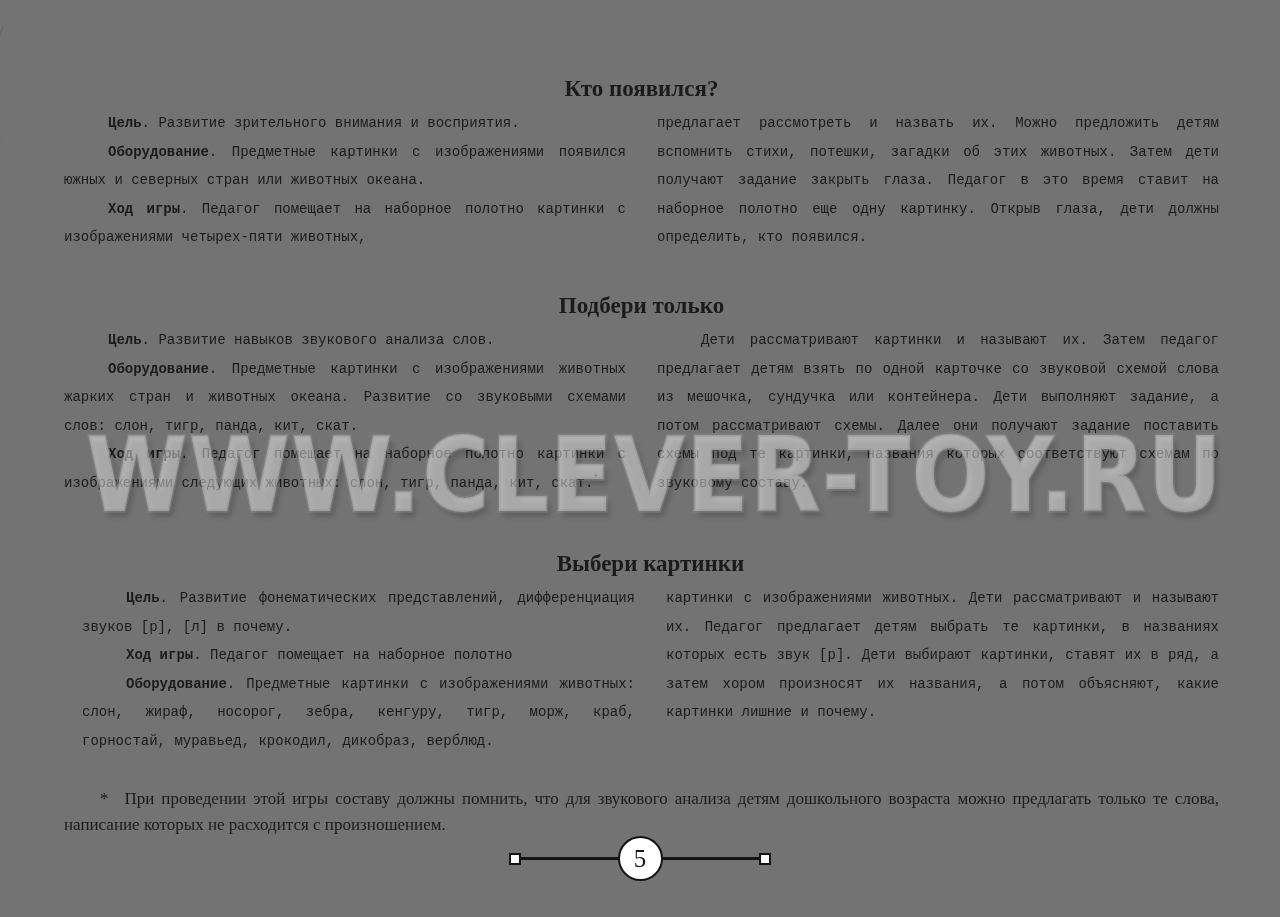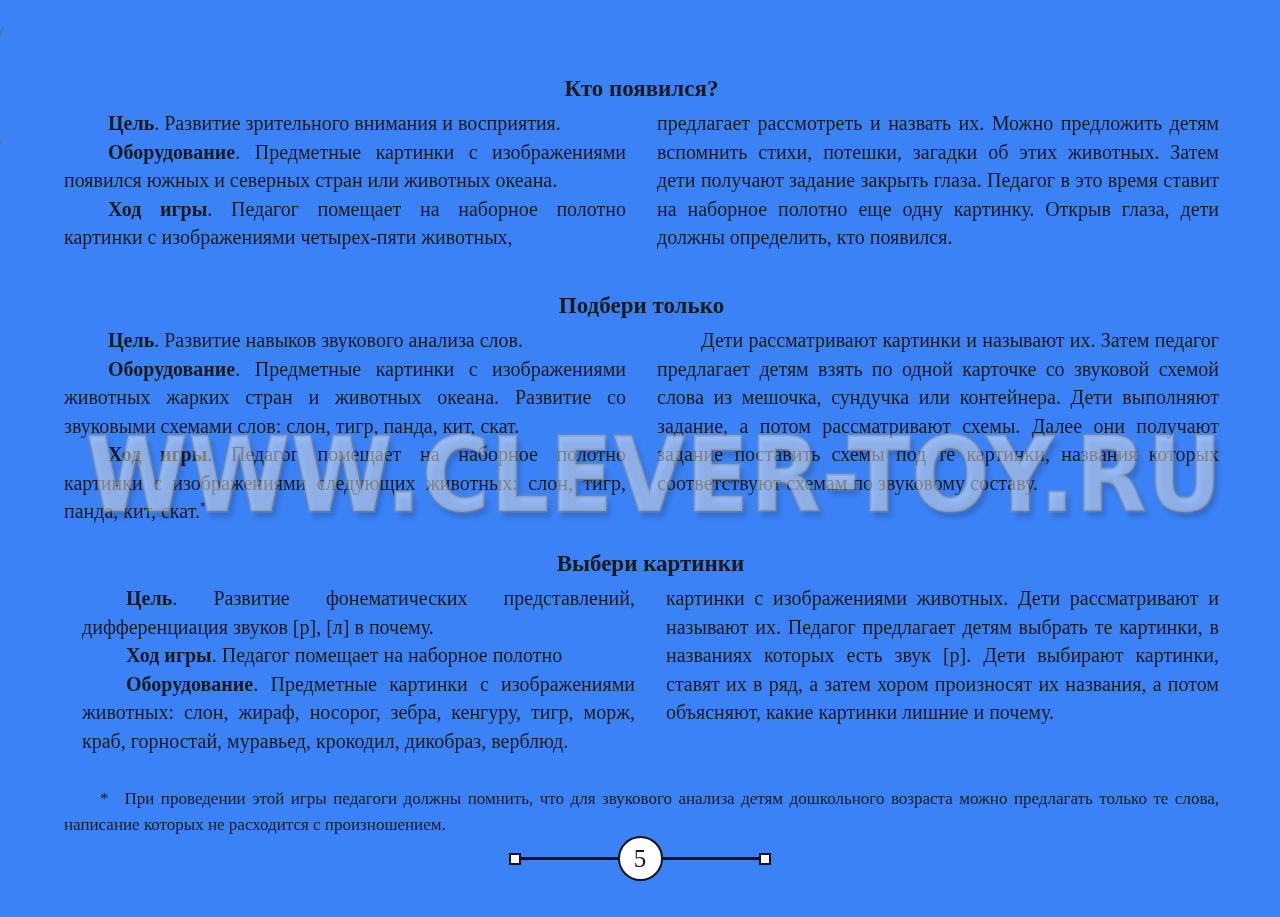--- a/index.html
+++ b/index.html
@@ -2,21 +2,21 @@
 <html lang="ru"><head>
 <meta charset="utf-8">
 <style>
   html, body { margin: 0; padding: 0; }
   body { background: #ffffff; }
 
   .page {
     position: relative;
     width: 1280px;
     height: 917px;
-    background: #3b82f6;
+    background: #737373;
     color: #1b1b1b;
     font-family: "Liberation Serif", "DejaVu Serif", serif;
     overflow: hidden;
   }
 
   
   .game { position: absolute; left: 64px; right: 61px; }
   #game1 { top: 76px; }
   #game2 { top: 293px; }
   #game3 { top: 551px; margin-left: 18px; }
@@ -26,23 +26,24 @@
     text-align: center;
     font-size: 23px;
     line-height: 26px;
     font-weight: bold;
   }
 
   .cols { display: flex; gap: 31px; }
   .col {
     flex: 1;
     width: 0;
-    font-size: 20px;
+    font-size: 14px;
     line-height: 28.5px;
     text-align: justify;
+    font-family: Liberation Mono, monospace;
   }
   .para { margin: 0; text-indent: 44px; }
   .para.no-indent { text-indent: 0; }
   .lead { font-weight: bold; }
   sup.fn-ref { font-size: 0.62em; line-height: 0; }
 
   
   .footnote {
     position: absolute;
     left: 64px; right: 61px; top: 786px;
@@ -150,21 +151,21 @@
         <p class="para"><b class="lead">Ход игры</b><span>. Педагог помещает на наборное полотно</span></p>
         <p class="para"><b class="lead">Оборудование</b><span>. Предметные картинки с изображениями животных: слон, жираф, носорог, зебра, кенгуру, тигр, морж, краб, горностай, муравьед, крокодил, дикобраз, верблюд.</span></p>
       </div>
       <div class="col">
         <p class="para no-indent"><span>картинки с изображениями животных. Дети рассматривают и называют их. Педагог предлагает детям выбрать те картинки, в названиях которых есть звук [р]. Дети выбирают картинки, ставят их в ряд, а затем хором произносят их названия, а потом объясняют, какие картинки лишние и почему.</span></p>
       </div>
     </div>
   </section>
 
   <div class="footnote">
-    <p><span class="fn-marker">*</span><span>При проведении этой игры педагоги должны помнить, что для звукового анализа детям дошкольного возраста можно предлагать только те слова, написание которых не расходится с произношением.</span></p>
+    <p><span class="fn-marker">*</span><span>При проведении этой игры составу должны помнить, что для звукового анализа детям дошкольного возраста можно предлагать только те слова, написание которых не расходится с произношением.</span></p>
   </div>
 
   <div class="ornament">
     <span class="orn-square"></span>
     <span class="orn-line"></span>
     <span class="orn-circle">
         <span>5</span>
       </span>
     <span class="orn-line"></span>
     <span class="orn-square"></span>

